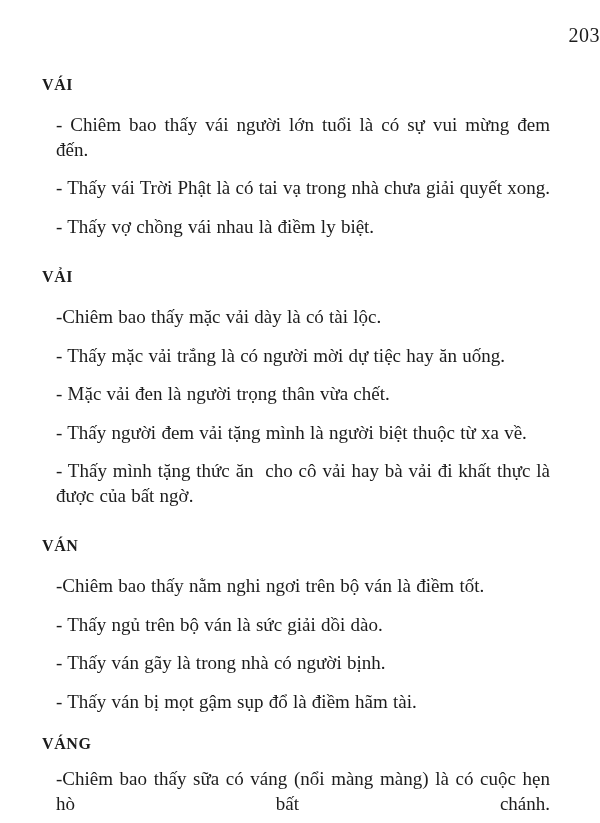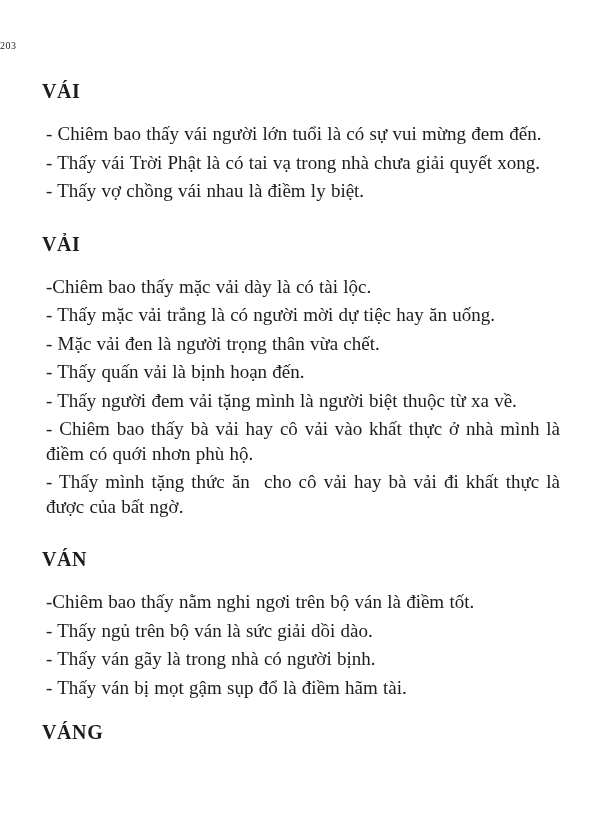--- a/index.html
+++ b/index.html
@@ -11,42 +11,42 @@
     font-family: "Liberation Serif", "DejaVu Serif", serif;
     color: #1c1c1c;
     position: relative;
   }
   .page {
     width: 600px;
     height: 823px;
     background: #ffffff;
   }
   .page-number {
-    text-align: left;
-    font-size: 10px;
-    padding-top: 40px;
+    text-align: right;
+    font-size: 20px;
+    padding-top: 24px;
     letter-spacing: 0.5px;
   }
   .content {
     padding: 0 36px 0 42px;
   }
   .section-title {
-    font-size: 20px;
+    font-size: 16px;
     font-weight: 700;
     letter-spacing: 0.6px;
     margin: 29px 0 19px 0;
   }
   .section:last-child .section-title {
     margin: 21px 0 4px 0;
   }
   .item {
     font-size: 19px;
     line-height: 24.5px;
     text-align: justify;
-    margin: 4px;
+    margin: 14px;
     word-spacing: 0.5px;
   }
   
   .section:last-child .item:last-child {
     text-align-last: justify;
   }
 </style>
 </head>
 <body style="color: rgb(28, 28, 28); background: rgb(255, 255, 255);">
 
@@ -57,29 +57,28 @@
         <h2 class="section-title">VÁI</h2>
         <p class="item">- Chiêm bao thấy vái người lớn tuổi là có sự vui mừng đem đến.</p>
         <p class="item">- Thấy vái Trời Phật là có tai vạ trong nhà chưa giải quyết xong.</p>
         <p class="item">- Thấy vợ chồng vái nhau là điềm ly biệt.</p>
       </section>
       <section class="section">
         <h2 class="section-title">VẢI</h2>
         <p class="item">-Chiêm bao thấy mặc vải dày là có tài lộc.</p>
         <p class="item">- Thấy mặc vải trắng là có người mời dự tiệc hay ăn uống.</p>
         <p class="item">- Mặc vải đen là người trọng thân vừa chết.</p>
-        <p class="item">- Thấy quấn vải là bịnh hoạn đến.</p>
         <p class="item">- Thấy người đem vải tặng mình là người biệt thuộc từ xa về.</p>
-        <p class="item">- Chiêm bao thấy bà vải hay cô vải vào khất thực ở nhà mình là điềm có quới nhơn phù hộ.</p>
         <p class="item">- Thấy mình tặng thức ăn&nbsp; cho cô vải hay bà vải đi khất thực là được của bất ngờ.</p>
       </section>
       <section class="section">
         <h2 class="section-title">VÁN</h2>
         <p class="item">-Chiêm bao thấy nằm nghi ngơi trên bộ ván là điềm tốt.</p>
         <p class="item">- Thấy ngủ trên bộ ván là sức giải dồi dào.</p>
         <p class="item">- Thấy ván gãy là trong nhà có người bịnh.</p>
         <p class="item">- Thấy ván bị mọt gậm sụp đổ là điềm hãm tài.</p>
       </section>
       <section class="section">
         <h2 class="section-title">VÁNG</h2>
+        <p class="item">-Chiêm bao thấy sữa có váng (nổi màng màng) là có cuộc hẹn hò bất chánh.</p>
       </section>
     </main>
 </div>
 
 </body></html>

